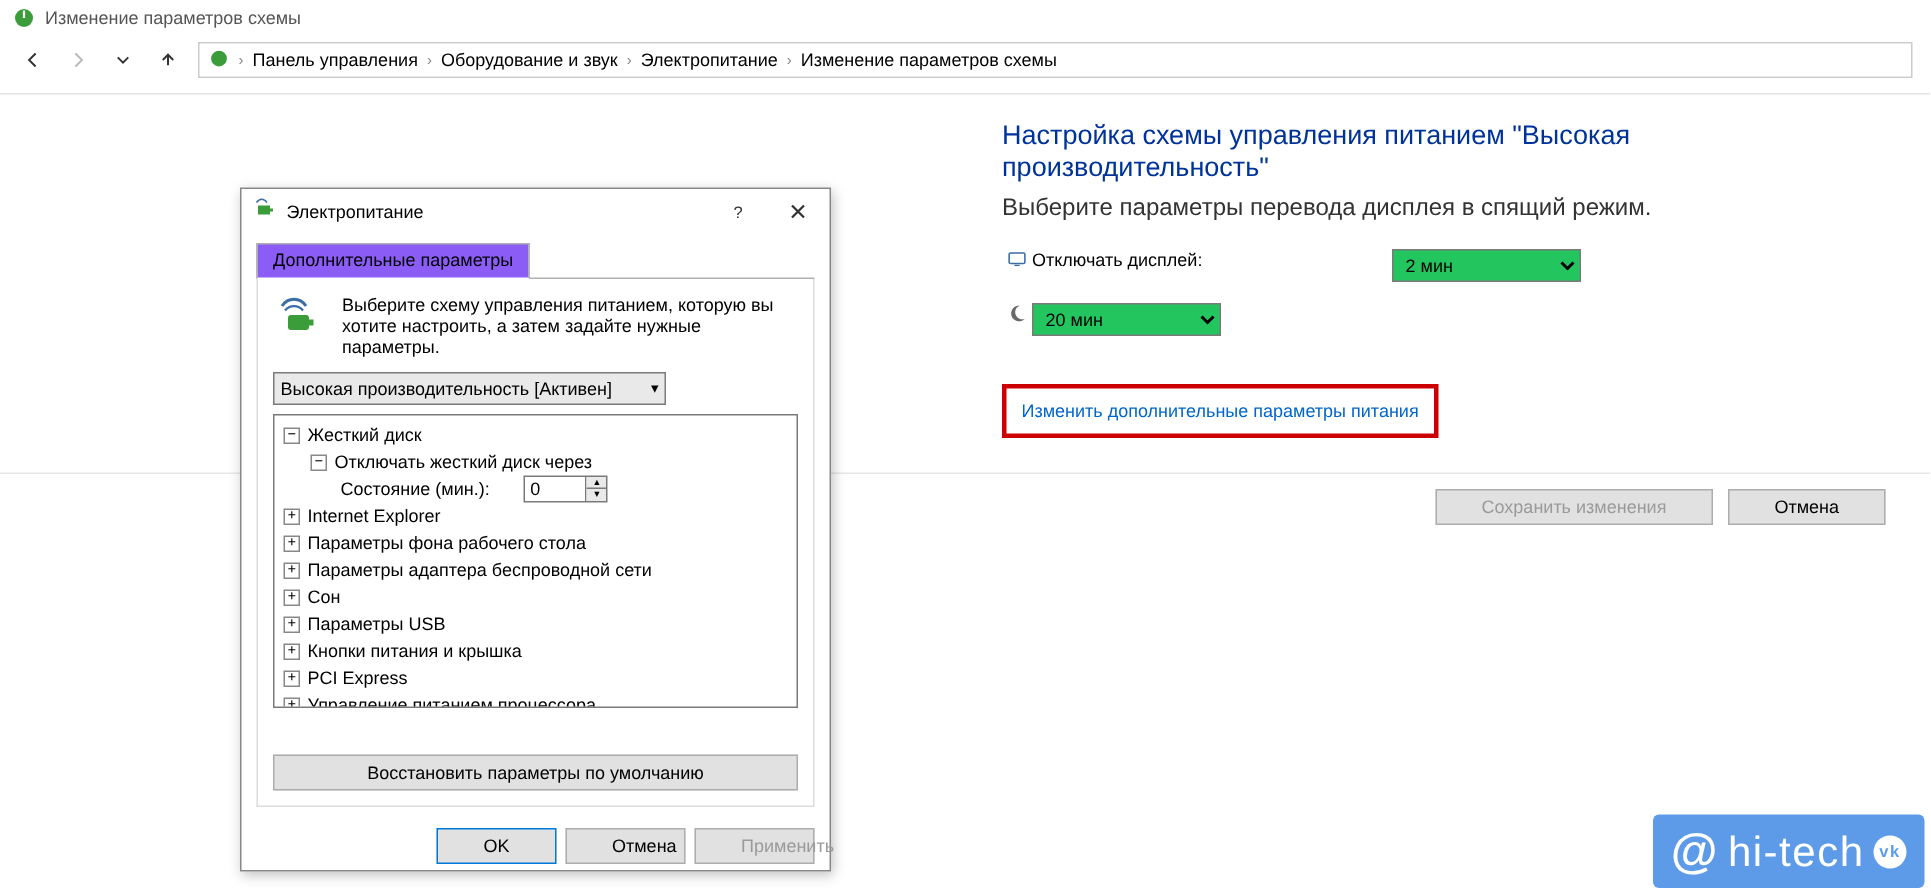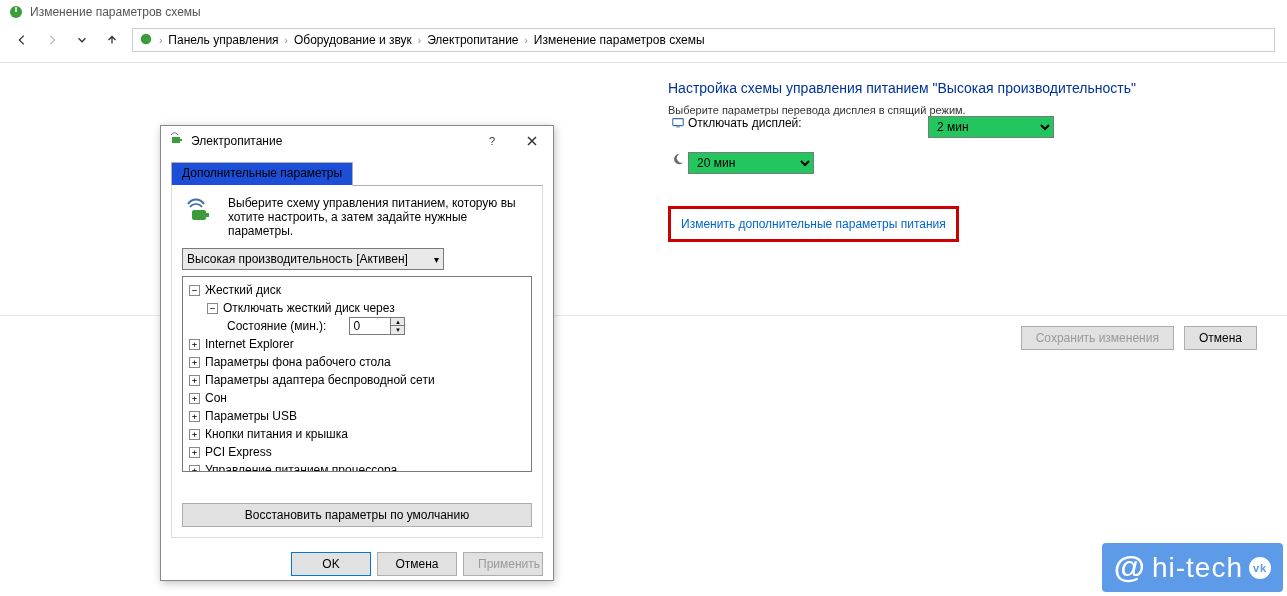--- a/index.html
+++ b/index.html
@@ -13,45 +13,45 @@
 .nav-bar { display: flex; align-items: center; gap: 10px; padding: 4px 12px 10px; border-bottom: 1px solid #e3e3e3; }
 .nav-arrow { width: 20px; height: 20px; display: flex; align-items: center; justify-content: center; color: #555; cursor: pointer; }
 .nav-arrow svg { width: 14px; height: 14px; }
 .nav-disabled { color: #bbb; }
 .breadcrumb { display: flex; align-items: center; gap: 6px; flex: 1; border: 1px solid #ccc; height: 24px; padding: 0 6px; background: #fff; }
 .breadcrumb .crumb { cursor: pointer; }
 .breadcrumb .sep { color: #888; font-size: 10px; }
 
 
 .main { position: absolute; left: 668px; top: 80px; width: 580px; }
-.main h1 { font-size: 14px; font-weight: 400; color: #003399; margin-bottom: 8px; }
-.main .subtext { font-size: 11px; color: #333; }
+.main h1 { font-size: 18px; font-weight: 400; color: #003399; margin-bottom: 8px; }
+.main .subtext { font-size: 16px; color: #333; margin-bottom: 18px; }
 .setting-row { display: flex; align-items: flex-start; margin-bottom: 14px; }
 .setting-row .icon-slot { width: 20px; display: flex; justify-content: center; }
 .setting-row .label-slot { width: 240px; }
 .setting-row select { width: 126px; height: 22px; border: 1px solid #7a7a7a; background: #22c55e; font-size: 12px; padding: 0 4px; }
 .link-emph { display: inline-block; color: #0066cc; border: 3px solid #c00; padding: 8px 10px; margin-top: 18px; cursor: pointer; }
 .link-plain { display: inline-block; color: #0066cc; margin-top: 14px; cursor: pointer; }
 
 
 .bottom-buttons { position: absolute; right: 30px; top: 326px; display: flex; gap: 10px; }
-.wbtn { background: #e1e1e1; border: 1px solid #adadad; padding: 4px 14px; font-size: 12px; cursor: pointer; }
+.wbtn { background: #e1e1e1; border: 1px solid #adadad; padding: 4px 30px; font-size: 12px; cursor: pointer; }
 .wbtn.disabled { color: #9a9a9a; }
 .bottom-divider { position: absolute; left: 0; right: 0; top: 315px; height: 1px; background: #e6e6e6; }
 
 
 .dialog { position: absolute; left: 160px; top: 125px; width: 394px; height: 456px; background: #fff; border: 1px solid #888; box-shadow: 1px 2px 8px rgba(0,0,0,.25); }
 .dlg-title { display: flex; align-items: center; justify-content: space-between; height: 30px; padding: 0 8px; }
 .dlg-title .left { display: flex; align-items: center; gap: 6px; }
 .dlg-title .right { display: flex; align-items: center; gap: 14px; }
 .dlg-title .tbtn { width: 26px; height: 22px; display: flex; align-items: center; justify-content: center; cursor: pointer; }
 .dlg-title .tbtn svg { width: 12px; height: 12px; }
 .dlg-body { padding: 6px 10px 8px; }
 .tabstrip { border-bottom: 1px solid #b0b0b0; height: 24px; display: flex; }
-.tab { border: 1px solid #b0b0b0; border-bottom: 1px solid #fff; background: #1d4ed8; padding: 3px 10px; font-size: 12px; margin-bottom: -1px; cursor: pointer; }
+.tab { border: 1px solid #b0b0b0; border-bottom: 1px solid #fff; background: #8b5cf6; padding: 3px 10px; font-size: 12px; margin-bottom: -1px; cursor: pointer; }
 .tab-panel { border: 1px solid #dcdcdc; border-top: none; padding: 10px; height: 352px; position: relative; }
 .intro { display: flex; gap: 10px; margin-bottom: 10px; }
 .intro .big-icon { width: 36px; height: 36px; flex-shrink: 0; }
 .plan-select { width: 262px; height: 22px; border: 1px solid #7a7a7a; background: #e9e9e9; font-size: 12px; padding: 0 4px; display: flex; align-items: center; justify-content: space-between; cursor: pointer; margin-bottom: 6px; }
 .plan-select .chev { font-size: 10px; }
 .tree-box { border: 1px solid #7a7a7a; background: #fff; height: 196px; overflow: hidden; font-size: 12px; padding: 4px 6px; }
 .tree-item { display: flex; align-items: center; gap: 5px; line-height: 18px; }
 .tree-item.lvl1 { padding-left: 0px; }
 .tree-item.lvl2 { padding-left: 18px; }
 .tree-item.lvl3 { padding-left: 38px; gap: 19px; }

